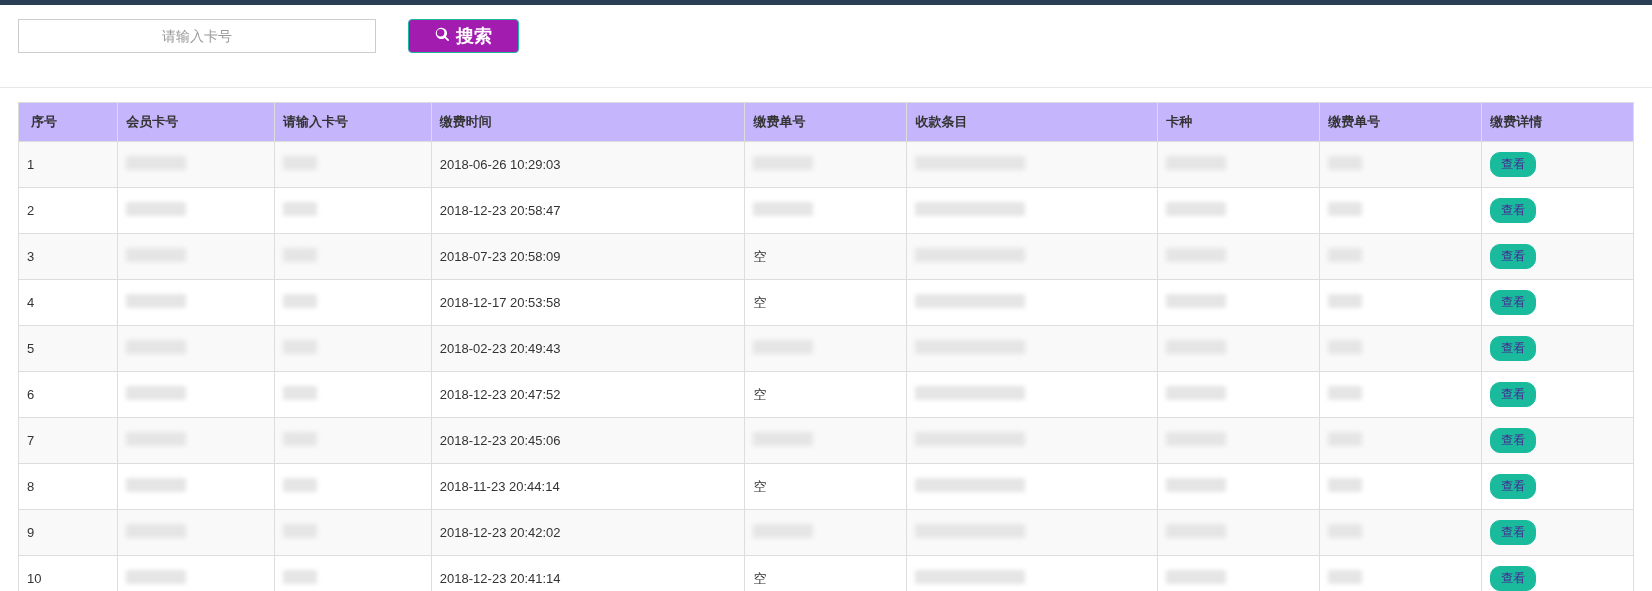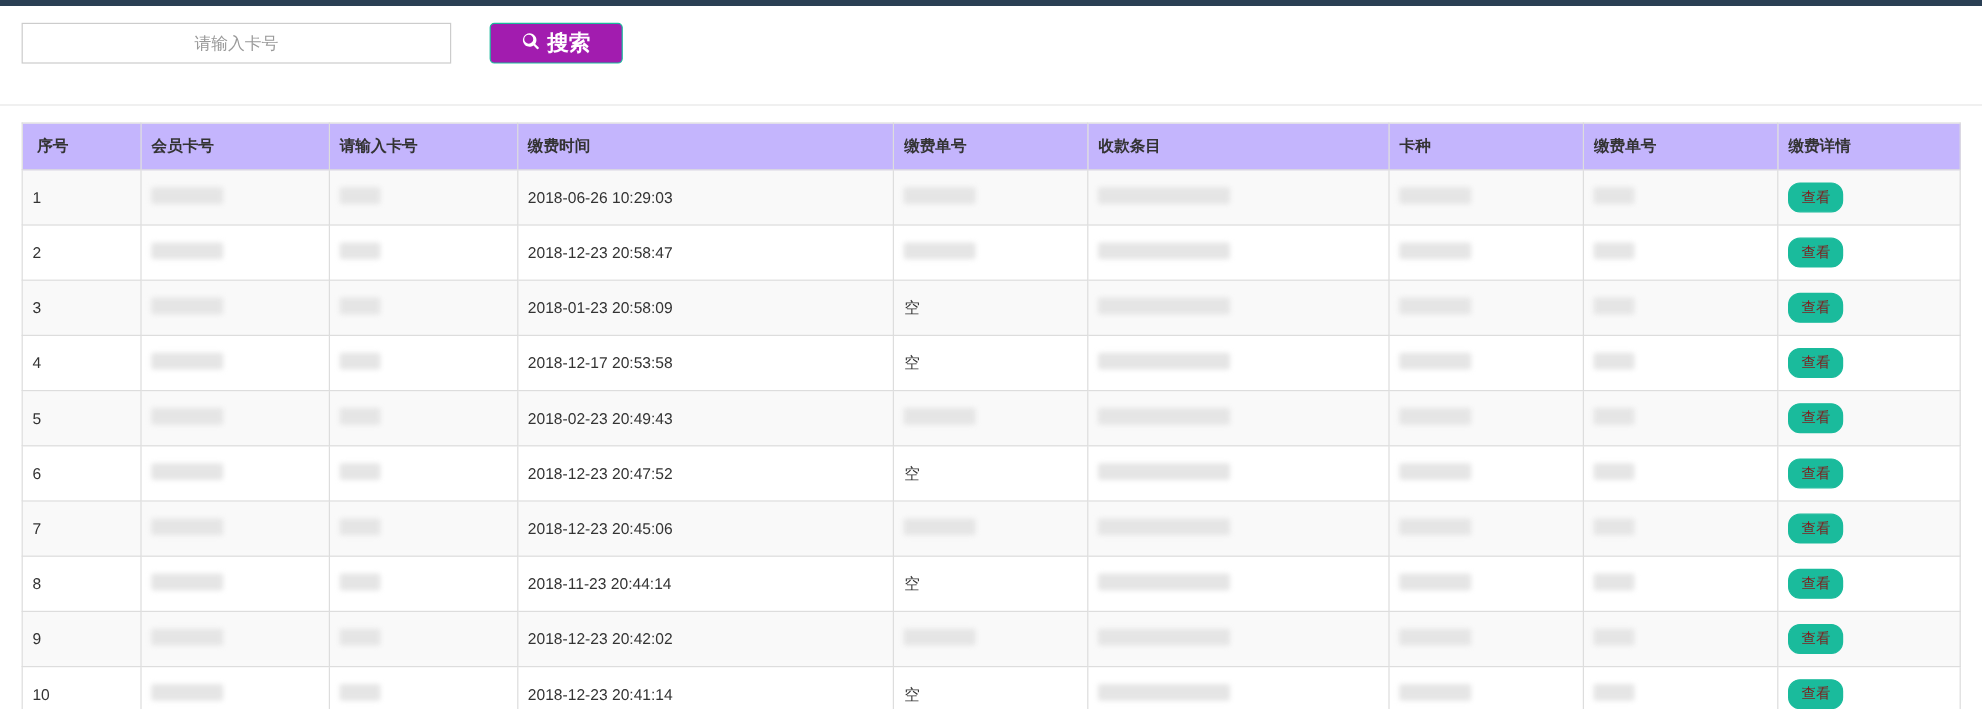--- a/index.html
+++ b/index.html
@@ -86,21 +86,21 @@
       width: 60px; height: 14px;
       background: #e5e5e5;
       filter: blur(2px);
       border-radius: 2px;
     }
     .blur-chip.wide  { width: 110px; }
     .blur-chip.small { width: 34px;  }
 
     .btn-view {
       background: #1abb9c;
-      color: #7f1d1d;
+      color: #4c1d95;
       border: 1px solid #1abb9c;
       border-radius: 10px;
       padding: 3px 10px;
       font-size: 12px;
       cursor: pointer;
     }
   </style>
 </head>
 <body>
 
@@ -153,21 +153,21 @@
           <td class="col-order"><span class="blur-chip "></span></td>
           <td class="col-item"><span class="blur-chip wide"></span></td>
           <td class="col-type"><span class="blur-chip "></span></td>
           <td class="col-amt"><span class="blur-chip small"></span></td>
           <td class="col-act"><button class="btn-view">查看</button></td>
         </tr>
         <tr>
           <td class="col-idx">3</td>
           <td class="col-card"><span class="blur-chip "></span></td>
           <td class="col-name"><span class="blur-chip small"></span></td>
-          <td class="col-time"><span>2018-01-23 20:58:09</span></td>
+          <td class="col-time"><span>2018-07-23 20:58:09</span></td>
           <td class="col-order"><span>空</span></td>
           <td class="col-item"><span class="blur-chip wide"></span></td>
           <td class="col-type"><span class="blur-chip "></span></td>
           <td class="col-amt"><span class="blur-chip small"></span></td>
           <td class="col-act"><button class="btn-view">查看</button></td>
         </tr>
         <tr>
           <td class="col-idx">4</td>
           <td class="col-card"><span class="blur-chip "></span></td>
           <td class="col-name"><span class="blur-chip small"></span></td>

